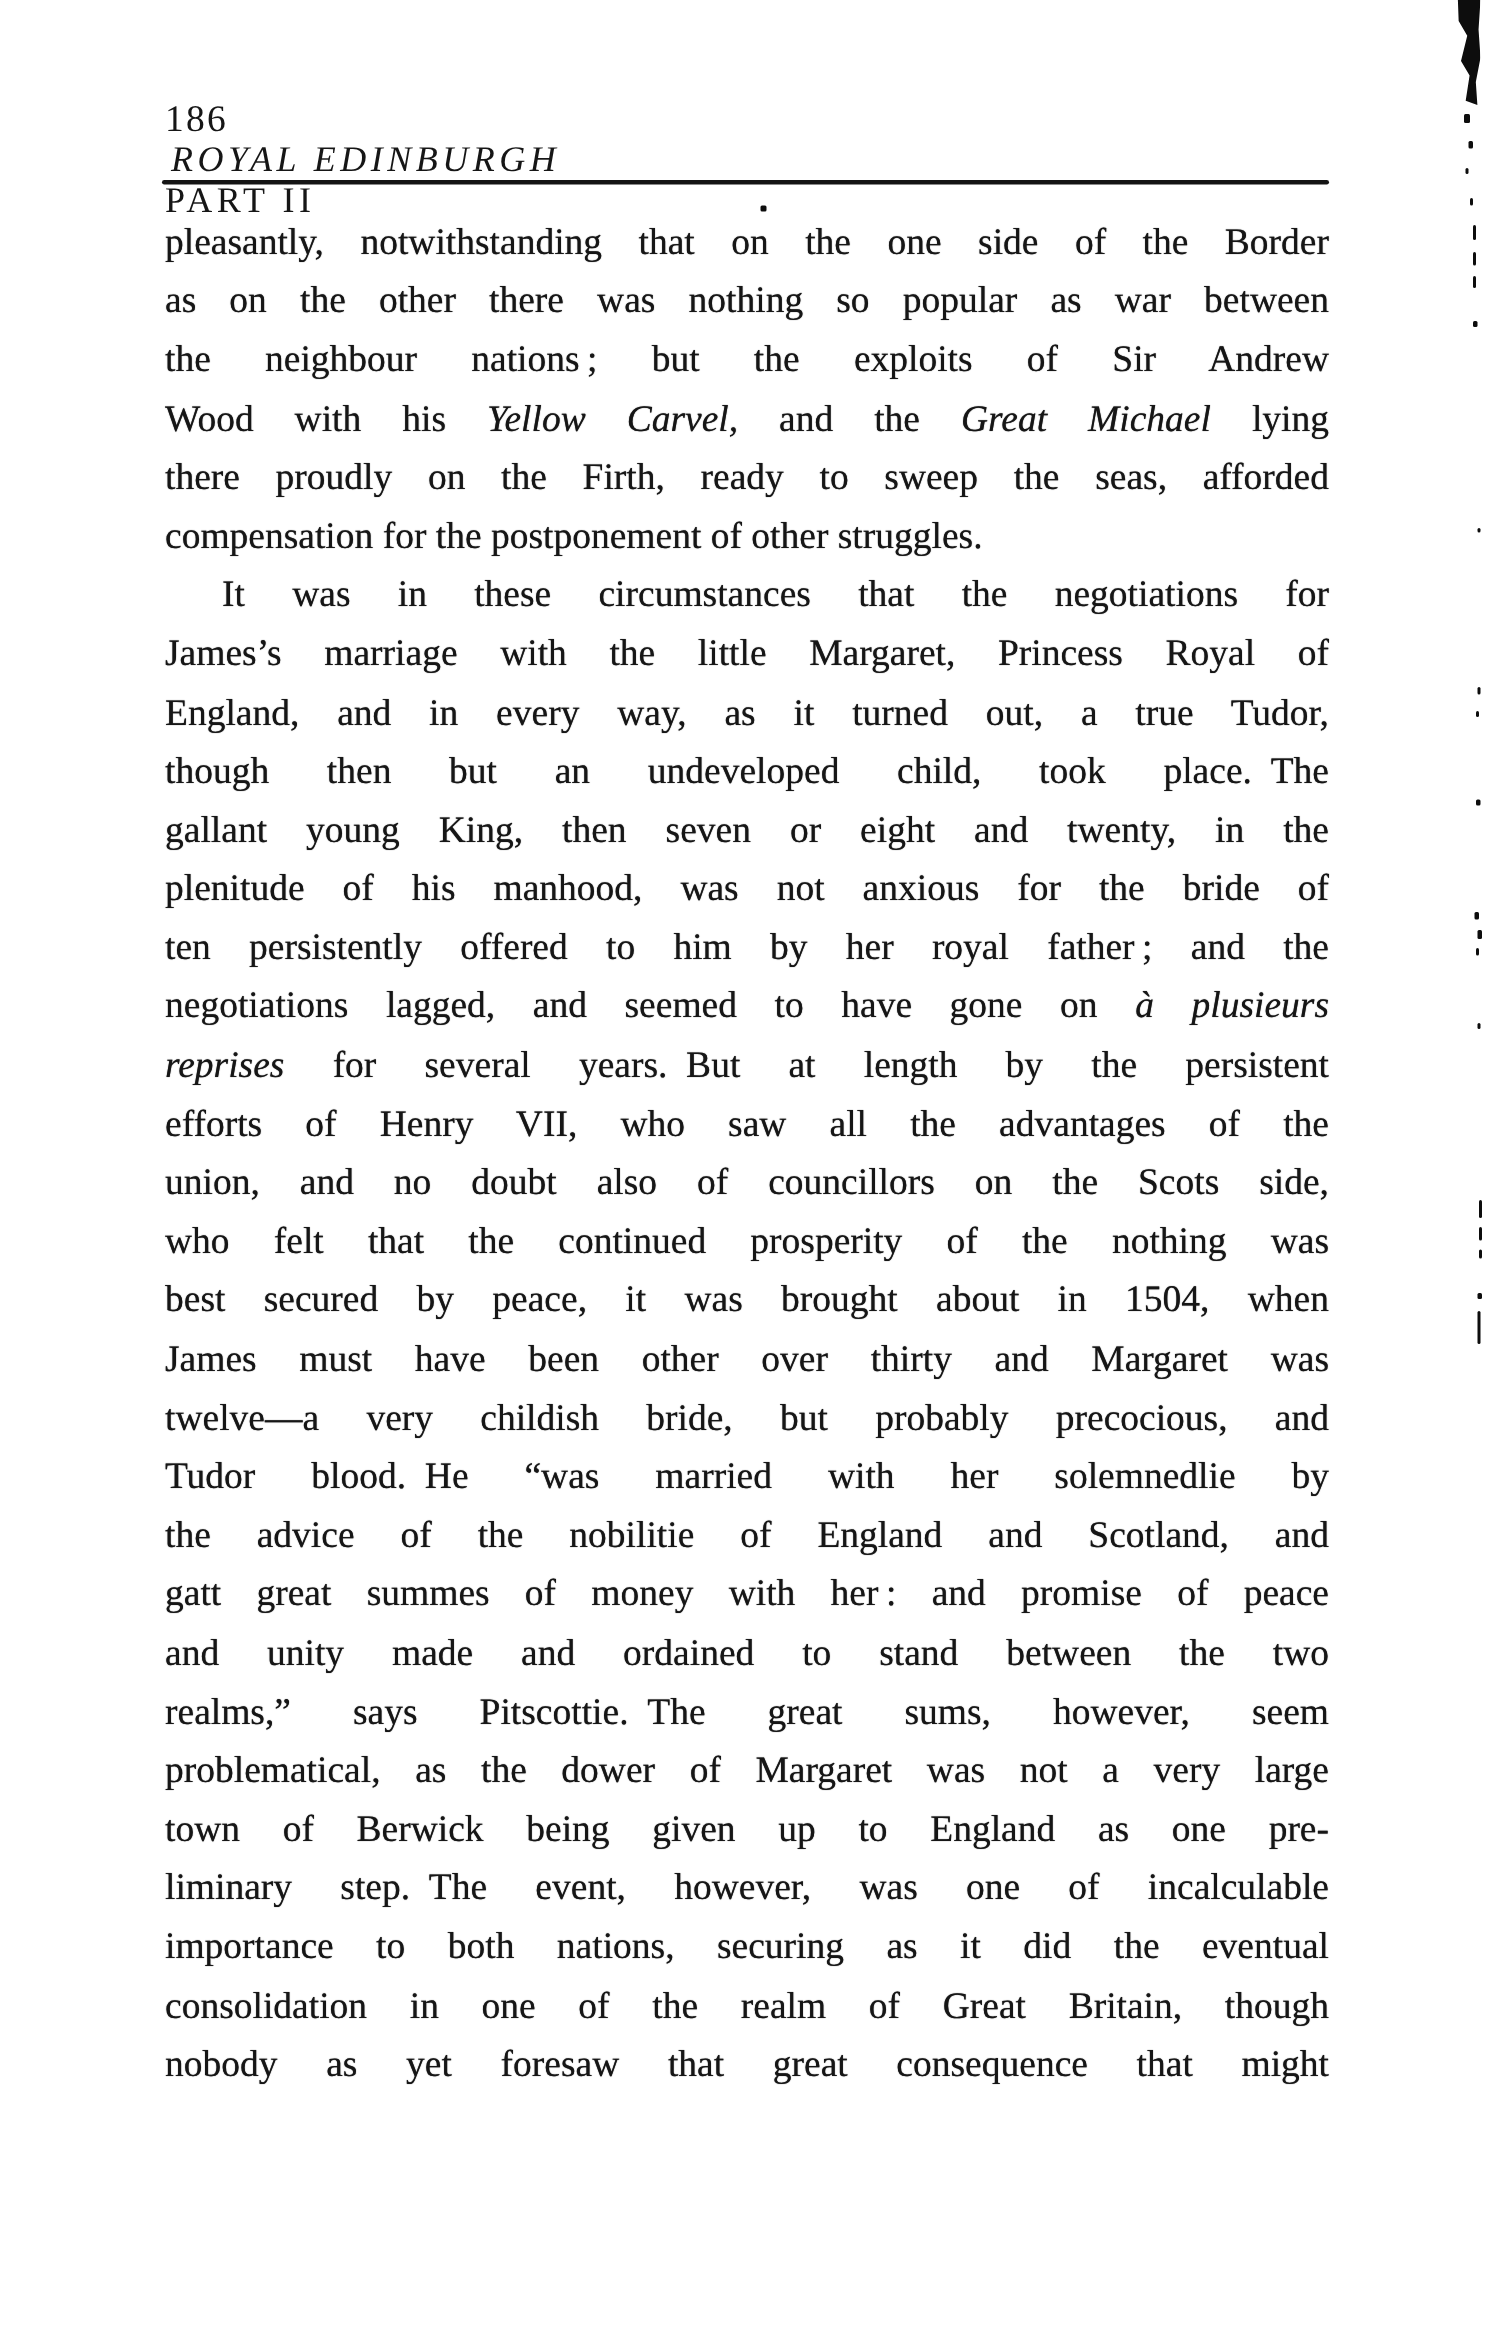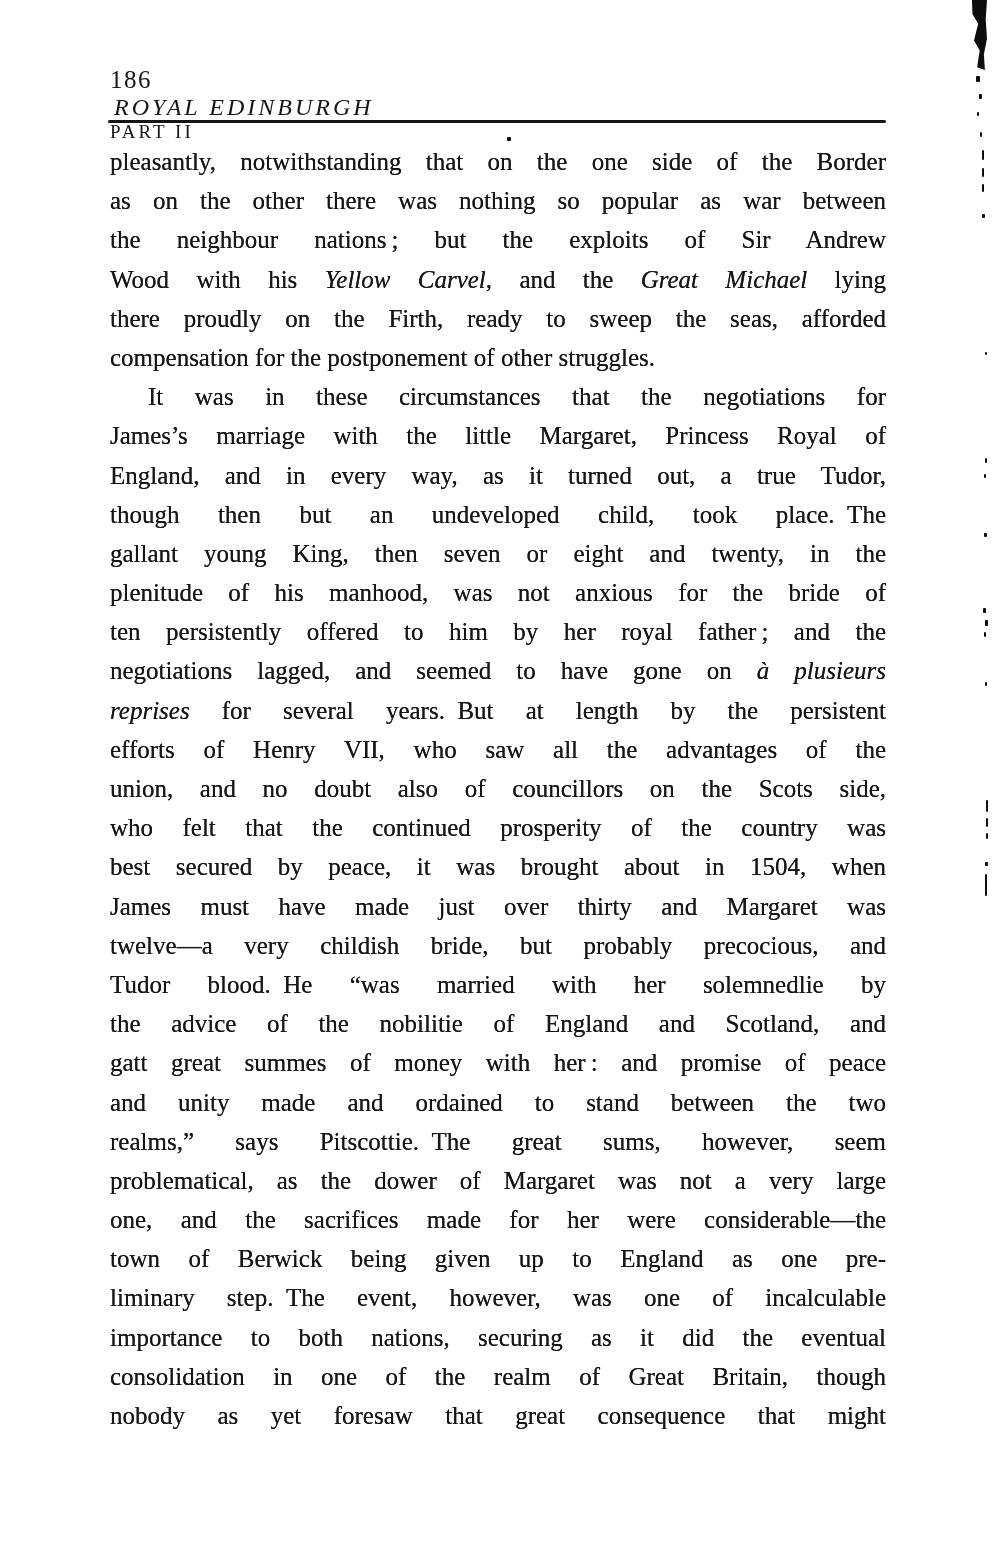--- a/index.html
+++ b/index.html
@@ -14,21 +14,21 @@
   }
   .page-header {
     position: absolute; left: 110px; top: 66px; width: 776px;
     display: flex; justify-content: space-between; align-items: baseline; flex-direction: column;
   }
   .page-number { font-size: 25px; letter-spacing: 1.5px; }
   .running-title {
     font-style: italic; font-size: 24px; letter-spacing: 3px;
     transform: translateX(4px);
   }
-  .part-label { font-size: 19px; letter-spacing: 3px; }
+  .part-label { font-size: 24px; letter-spacing: 3px; }
   .header-rule {
     position: absolute; left: 108px; top: 120px;
     width: 778px; height: 3px; background: #141414; border-radius: 2px;
   }
   .text-block {
     position: absolute; left: 110px; top: 142px; width: 776px;
     font-size: 25px; line-height: 39.2px;
     text-shadow: 0 0 0.6px rgba(12,12,12,0.85);
   }
   .paragraph { margin: 0; }
@@ -73,31 +73,30 @@
       <div class="line"><span>James’s marriage with the little Margaret, Princess Royal of</span></div>
       <div class="line"><span>England, and in every way, as it turned out, a true Tudor,</span></div>
       <div class="line"><span>though then but an undeveloped child, took place. The</span></div>
       <div class="line"><span>gallant young King, then seven or eight and twenty, in the</span></div>
       <div class="line"><span>plenitude of his manhood, was not anxious for the bride of</span></div>
       <div class="line"><span>ten persistently offered to him by her royal father ; and the</span></div>
       <div class="line"><span>negotiations lagged, and seemed to have gone on </span><span class="it">à plusieurs</span></div>
       <div class="line"><span class="it">reprises</span><span> for several years. But at length by the persistent</span></div>
       <div class="line"><span>efforts of Henry VII, who saw all the advantages of the</span></div>
       <div class="line"><span>union, and no doubt also of councillors on the Scots side,</span></div>
-      <div class="line"><span>who felt that the continued prosperity of the country was</span></div>
+      <div class="line"><span>who felt that the continued prosperity of the nothing was</span></div>
       <div class="line"><span>best secured by peace, it was brought about in 1504, when</span></div>
-      <div class="line"><span>James must have made just over thirty and Margaret was</span></div>
+      <div class="line"><span>James must have been other over thirty and Margaret was</span></div>
       <div class="line"><span>twelve—a very childish bride, but probably precocious, and</span></div>
       <div class="line"><span>Tudor blood. He “was married with her solemnedlie by</span></div>
       <div class="line"><span>the advice of the nobilitie of England and Scotland, and</span></div>
       <div class="line"><span>gatt great summes of money with her : and promise of peace</span></div>
       <div class="line"><span>and unity made and ordained to stand between the two</span></div>
       <div class="line"><span>realms,” says Pitscottie. The great sums, however, seem</span></div>
       <div class="line"><span>problematical, as the dower of Margaret was not a very large</span></div>
-      <div class="line"><span>one, and the sacrifices made for her were considerable—the</span></div>
       <div class="line"><span>town of Berwick being given up to England as one pre-</span></div>
       <div class="line"><span>liminary step. The event, however, was one of incalculable</span></div>
       <div class="line"><span>importance to both nations, securing as it did the eventual</span></div>
       <div class="line"><span>consolidation in one of the realm of Great Britain, though</span></div>
       <div class="line"><span>nobody as yet foresaw that great consequence that might</span></div>
     </div>
   </div>
 
 <div class="artifact blob-top-right"></div>
 <div class="artifact spk" style="left:976px; top:76px;  width:4px; height:6px;"></div>

